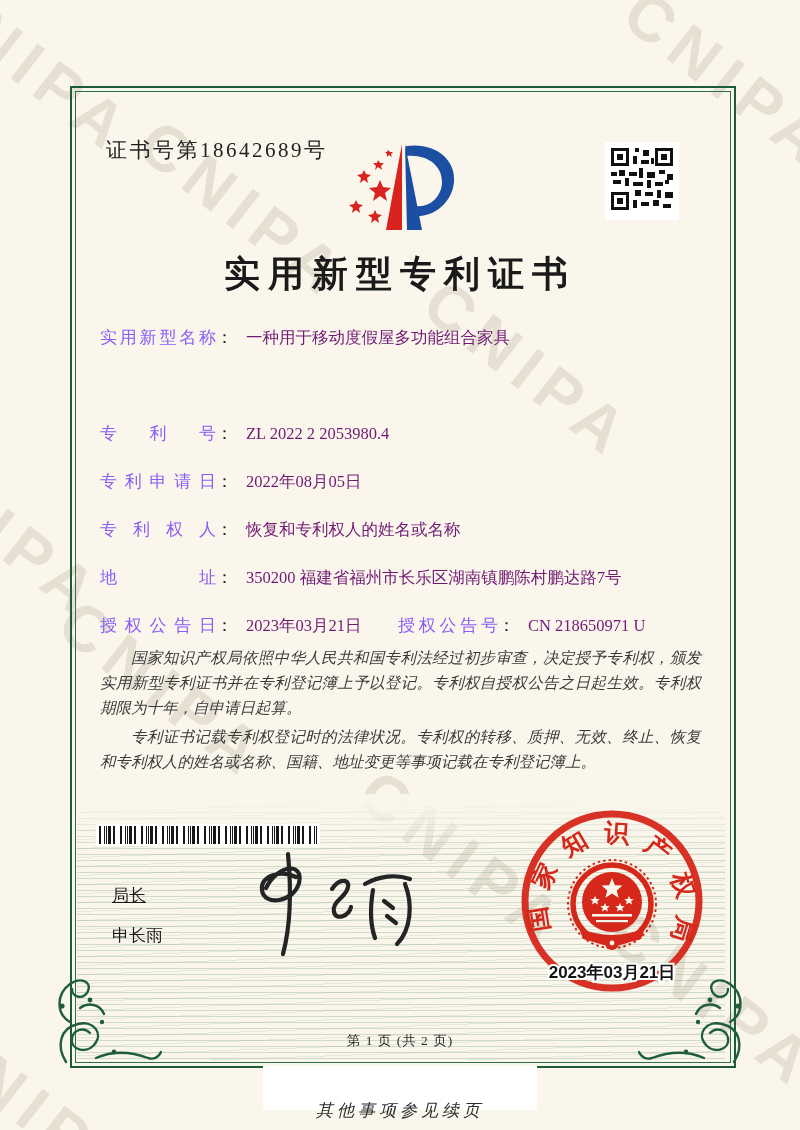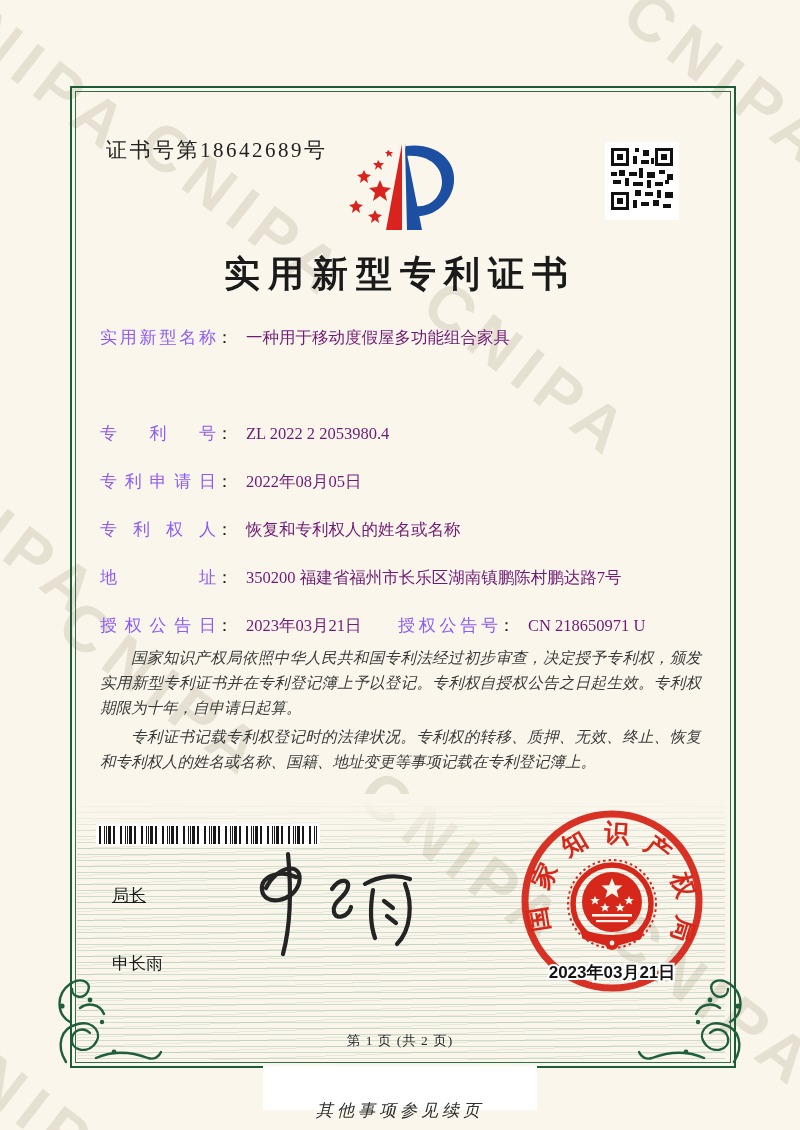--- a/index.html
+++ b/index.html
@@ -85,21 +85,21 @@
         #181818 15px 16px, rgba(0,0,0,0) 16px 21px),
       repeating-linear-gradient(90deg,#181818 0 1px, #fff 1px 7px);
   }
   
   .sig-title{
     position:absolute; left:112px; top:884px; z-index:4;
     font-family:"Liberation Sans", sans-serif; font-size:17px; color:#1c1c1c;text-decoration:underline;
   }
   .sig-name{
     position:absolute; left:112px; top:924px; z-index:4;
-    font-family:"Liberation Sans", sans-serif; font-size:17px; color:#1c1c1c;margin-top:28px;
+    font-family:"Liberation Sans", sans-serif; font-size:17px; color:#1c1c1c;
   }
   .sig-hand{ position:absolute; left:236px; top:848px; z-index:4; }
   
   .seal{ position:absolute; left:517px; top:808px; z-index:5; }
   
   .flourish{ position:absolute; z-index:6; }
   .flourish.left{ left:50px; top:974px; }
   .flourish.right{ left:638px; top:974px; transform:scaleX(-1); }
   
   .page-num{

